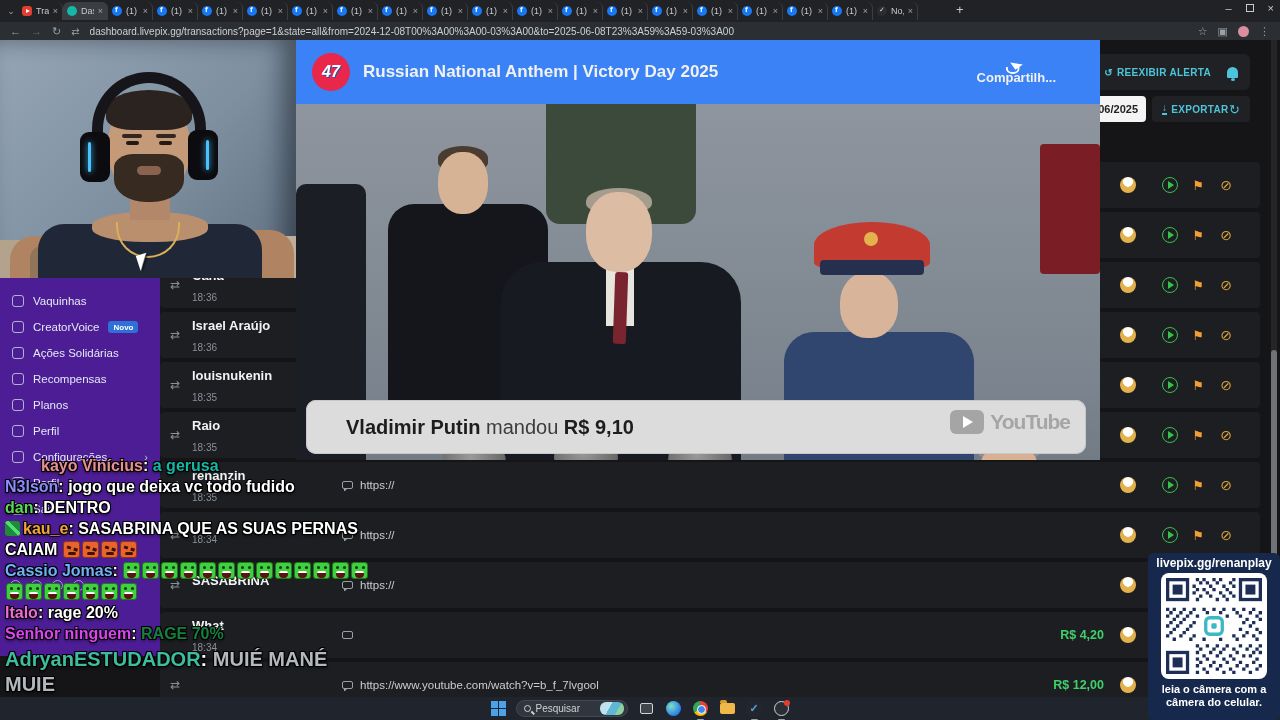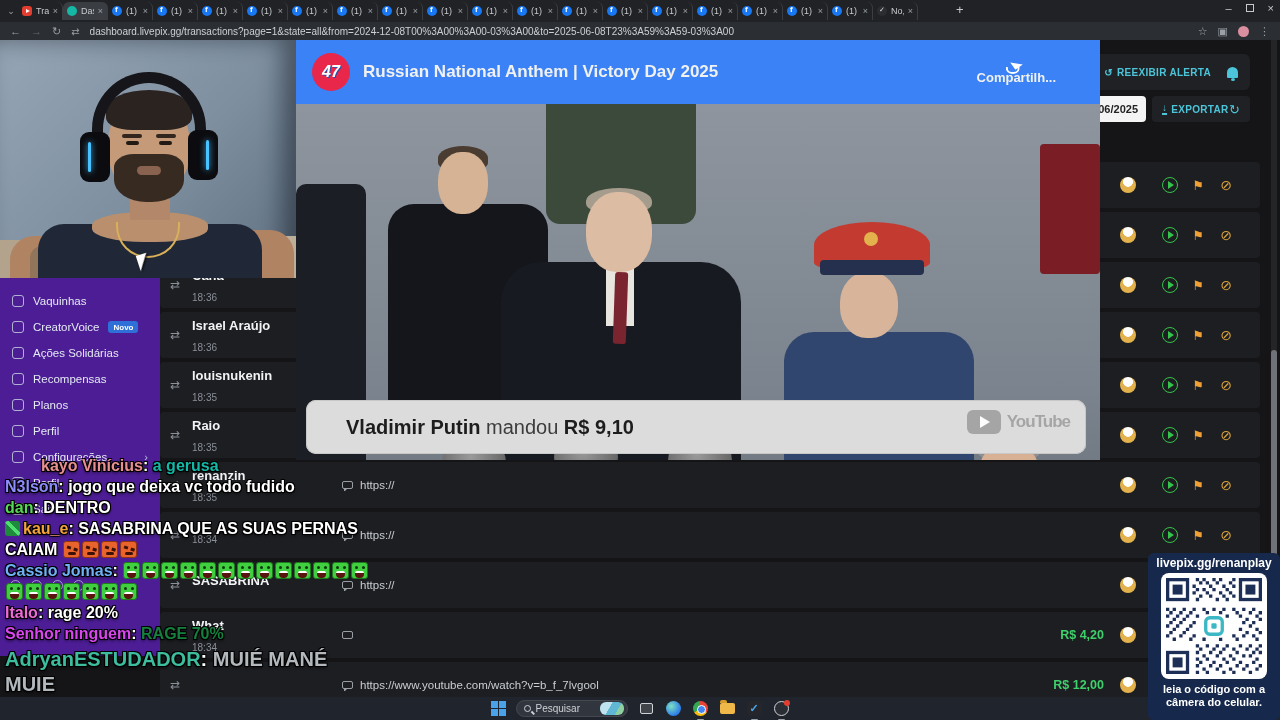--- a/index.html
+++ b/index.html
@@ -117,21 +117,21 @@
   .sc-eagle{left:358px;top:482px;width:44px;height:40px;background:#d8a93c;clip-path:polygon(50% 0,62% 22%,100% 30%,74% 52%,88% 100%,50% 72%,12% 100%,26% 52%,0 30%,38% 22%);}
 
   
   #alert-bar{position:absolute;left:10px;right:14px;bottom:6px;height:54px;background:#dcdcdc;border-radius:10px;display:flex;align-items:center;padding-left:40px;z-index:4;box-shadow:0 0 0 1px #c8c8c8 inset;}
   #alert-text{font-size:20px;color:#1d1d1d;}
   #alert-text b{font-weight:bold;}
   #alert-text .mid{color:#3c3c3c;font-weight:normal;}
   #yt-watermark{position:absolute;right:16px;top:10px;display:flex;align-items:center;gap:6px;opacity:.95;}
   .yt-badge{width:34px;height:24px;background:#a3a3a3;border-radius:6px;position:relative;}
   .yt-badge::after{content:"";position:absolute;left:13px;top:6px;border-left:10px solid #fff;border-top:6px solid transparent;border-bottom:6px solid transparent;}
-  .yt-word{color:#a3a3a3;font-size:17px;font-weight:bold;letter-spacing:-1px;}
+  .yt-word{color:#a3a3a3;font-size:21px;font-weight:bold;letter-spacing:-1px;}
 
   
   #webcam{position:absolute;left:0;top:40px;width:296px;height:238px;background:linear-gradient(135deg,#95a5b5 0%,#7e8fa0 55%,#5f7081 100%);overflow:hidden;z-index:20;box-shadow:inset -14px 0 22px rgba(10,15,25,.45);}
   #webcam div{position:absolute;}
   .wc-couch-l{left:-18px;top:200px;width:90px;height:90px;background:#b3a28c;border-radius:20px;}
   .wc-couch-r{left:240px;top:196px;width:90px;height:90px;background:#bdae9a;border-radius:20px;}
   .wc-body{left:38px;top:184px;width:224px;height:90px;background:#202838;border-radius:26px 26px 0 0;}
   .wc-chest{left:92px;top:172px;width:116px;height:30px;background:#b98f6e;border-radius:45%;}
   .wc-arm-l{left:10px;top:196px;width:62px;height:90px;background:#b08463;border-radius:24px;}
   .wc-arm-r{left:224px;top:190px;width:70px;height:96px;background:#b08463;border-radius:24px;}
@@ -730,21 +730,21 @@
           <rect x="24" y="2" width="3" height="3"></rect>
           <rect x="2" y="24" width="3" height="3"></rect>
         <path d="M9 0h1v1H9zM11 0h1v1h-1zM14 0h1v1h-1zM16 0h1v1h-1zM20 0h1v1h-1zM10 1h1v1h-1zM12 1h1v1h-1zM15 1h1v1h-1zM19 1h1v1h-1zM8 2h1v1H8zM13 2h1v1h-1zM17 2h1v1h-1zM20 2h1v1h-1zM9 3h1v1H9zM11 3h1v1h-1zM14 3h1v1h-1zM18 3h1v1h-1zM8 4h1v1H8zM12 4h1v1h-1zM16 4h1v1h-1zM19 4h1v1h-1zM10 5h1v1h-1zM13 5h1v1h-1zM17 5h1v1h-1zM20 5h1v1h-1zM9 6h1v1H9zM15 6h1v1h-1zM18 6h1v1h-1zM0 9h1v1H0zM2 9h1v1H2zM5 9h1v1H5zM8 9h1v1H8zM11 9h1v1h-1zM14 9h1v1h-1zM17 9h1v1h-1zM20 9h1v1h-1zM23 9h1v1h-1zM26 9h1v1h-1zM1 10h1v1H1zM4 10h1v1H4zM7 10h1v1H7zM12 10h1v1h-1zM16 10h1v1h-1zM21 10h1v1h-1zM25 10h1v1h-1zM28 10h1v1h-1zM0 11h1v1H0zM3 11h1v1H3zM6 11h1v1H6zM9 11h1v1H9zM18 11h1v1h-1zM22 11h1v1h-1zM27 11h1v1h-1zM2 12h1v1H2zM5 12h1v1H5zM24 12h1v1h-1zM28 12h1v1h-1zM1 13h1v1H1zM4 13h1v1H4zM8 13h1v1H8zM23 13h1v1h-1zM26 13h1v1h-1zM0 14h1v1H0zM3 14h1v1H3zM7 14h1v1H7zM25 14h1v1h-1zM2 15h1v1H2zM6 15h1v1H6zM22 15h1v1h-1zM27 15h1v1h-1zM1 16h1v1H1zM5 16h1v1H5zM24 16h1v1h-1zM28 16h1v1h-1zM0 17h1v1H0zM4 17h1v1H4zM8 17h1v1H8zM20 17h1v1h-1zM23 17h1v1h-1zM26 17h1v1h-1zM2 18h1v1H2zM7 18h1v1H7zM11 18h1v1h-1zM16 18h1v1h-1zM21 18h1v1h-1zM27 18h1v1h-1zM9 20h1v1H9zM12 20h1v1h-1zM15 20h1v1h-1zM18 20h1v1h-1zM22 20h1v1h-1zM25 20h1v1h-1zM28 20h1v1h-1zM10 21h1v1h-1zM14 21h1v1h-1zM17 21h1v1h-1zM20 21h1v1h-1zM24 21h1v1h-1zM27 21h1v1h-1zM9 22h1v1H9zM13 22h1v1h-1zM16 22h1v1h-1zM21 22h1v1h-1zM26 22h1v1h-1zM28 22h1v1h-1zM11 23h1v1h-1zM15 23h1v1h-1zM19 23h1v1h-1zM23 23h1v1h-1zM25 23h1v1h-1zM9 24h1v1H9zM12 24h1v1h-1zM17 24h1v1h-1zM20 24h1v1h-1zM27 24h1v1h-1zM10 25h1v1h-1zM14 25h1v1h-1zM18 25h1v1h-1zM22 25h1v1h-1zM26 25h1v1h-1zM9 26h1v1H9zM13 26h1v1h-1zM16 26h1v1h-1zM21 26h1v1h-1zM24 26h1v1h-1zM28 26h1v1h-1zM11 27h1v1h-1zM15 27h1v1h-1zM19 27h1v1h-1zM23 27h1v1h-1zM27 27h1v1h-1zM9 28h1v1H9zM12 28h1v1h-1zM17 28h1v1h-1zM20 28h1v1h-1zM25 28h1v1h-1z"></path>
       </g>
       <rect x="11" y="11" width="7" height="7" rx="1.5" fill="#ffffff"></rect>
       <rect x="12" y="12" width="5" height="5" rx="1.2" fill="none" stroke="#3bb8c4" stroke-width="1"></rect>
       <rect x="13.7" y="13.7" width="1.6" height="1.6" rx="0.4" fill="#3bb8c4"></rect>
     </svg>
   </div>
   <div id="qr-caption">
-    <span>leia o código com a</span><br>
+    <span>leia o câmera com a</span><br>
     <span>câmera do celular.</span>
   </div>
 </div>
 
 <div id="taskbar">
   <span class="tb-win">
       <span></span>
       <span></span>
       <span></span>
       <span></span>

